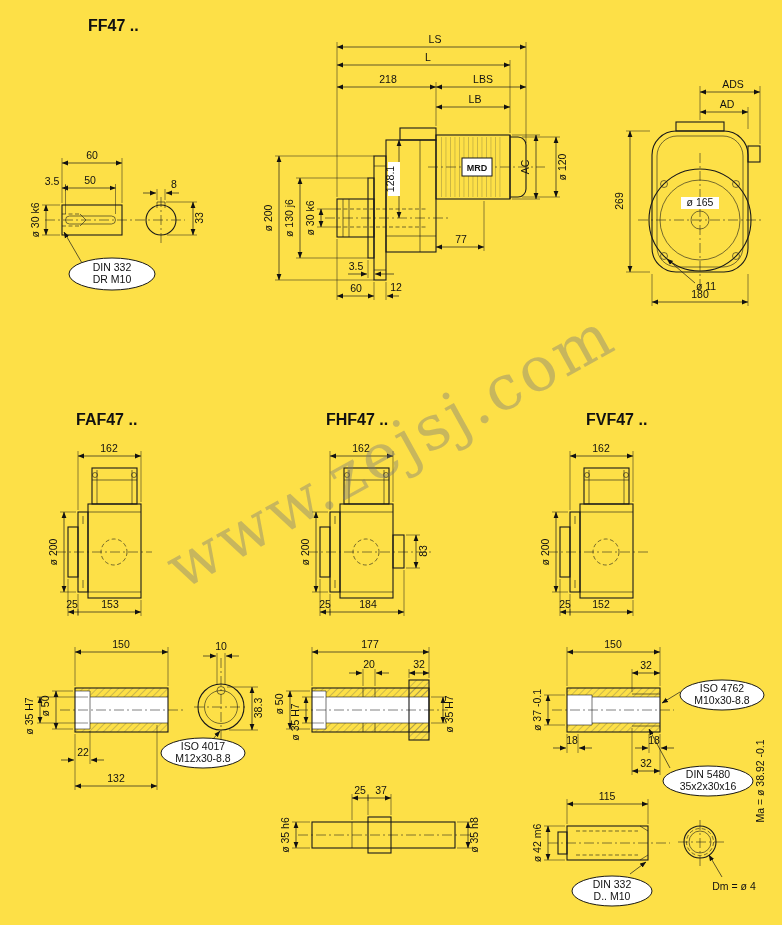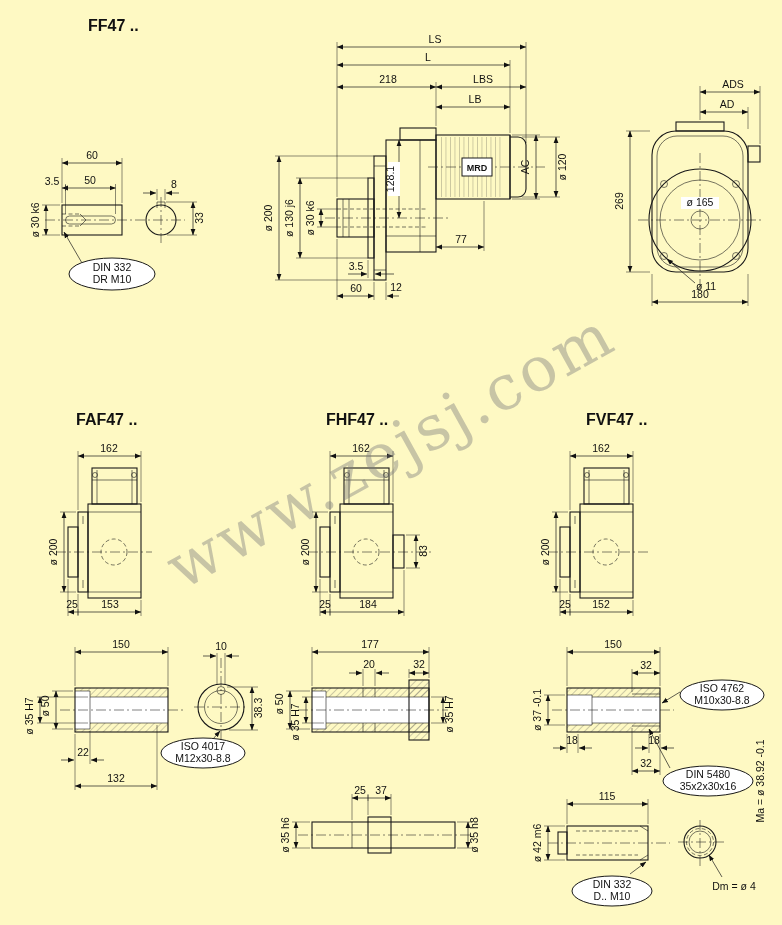--- a/index.html
+++ b/index.html
@@ -1,16 +1,16 @@
 <!DOCTYPE html>
 <html><head>
 <meta charset="utf-8">
 <style>
   html,body{margin:0;padding:0;background:#fff;}
-  .page{position:relative;width:782px;height:925px;background:#fef9c3;overflow:hidden;
+  .page{position:relative;width:782px;height:925px;background:#fde047;overflow:hidden;
         font-family:"Liberation Sans","DejaVu Sans",sans-serif;}
   svg text{font-family:"Liberation Sans","DejaVu Sans",sans-serif;font-size:10.5px;fill:#111;}
   .t{text-anchor:middle;}
   .title{font-size:16px;font-weight:700;}
   .sm{font-size:9px;font-weight:700;}
   .o{fill:none;stroke:#1a1a1a;stroke-width:1.1;}
   .i{fill:none;stroke:#1a1a1a;stroke-width:0.6;}
   .dim{fill:none;stroke:#1a1a1a;stroke-width:0.7;}
   .ext{fill:none;stroke:#1a1a1a;stroke-width:0.5;}
   .cl{fill:none;stroke:#1a1a1a;stroke-width:0.55;stroke-dasharray:10 3 2 3;}

